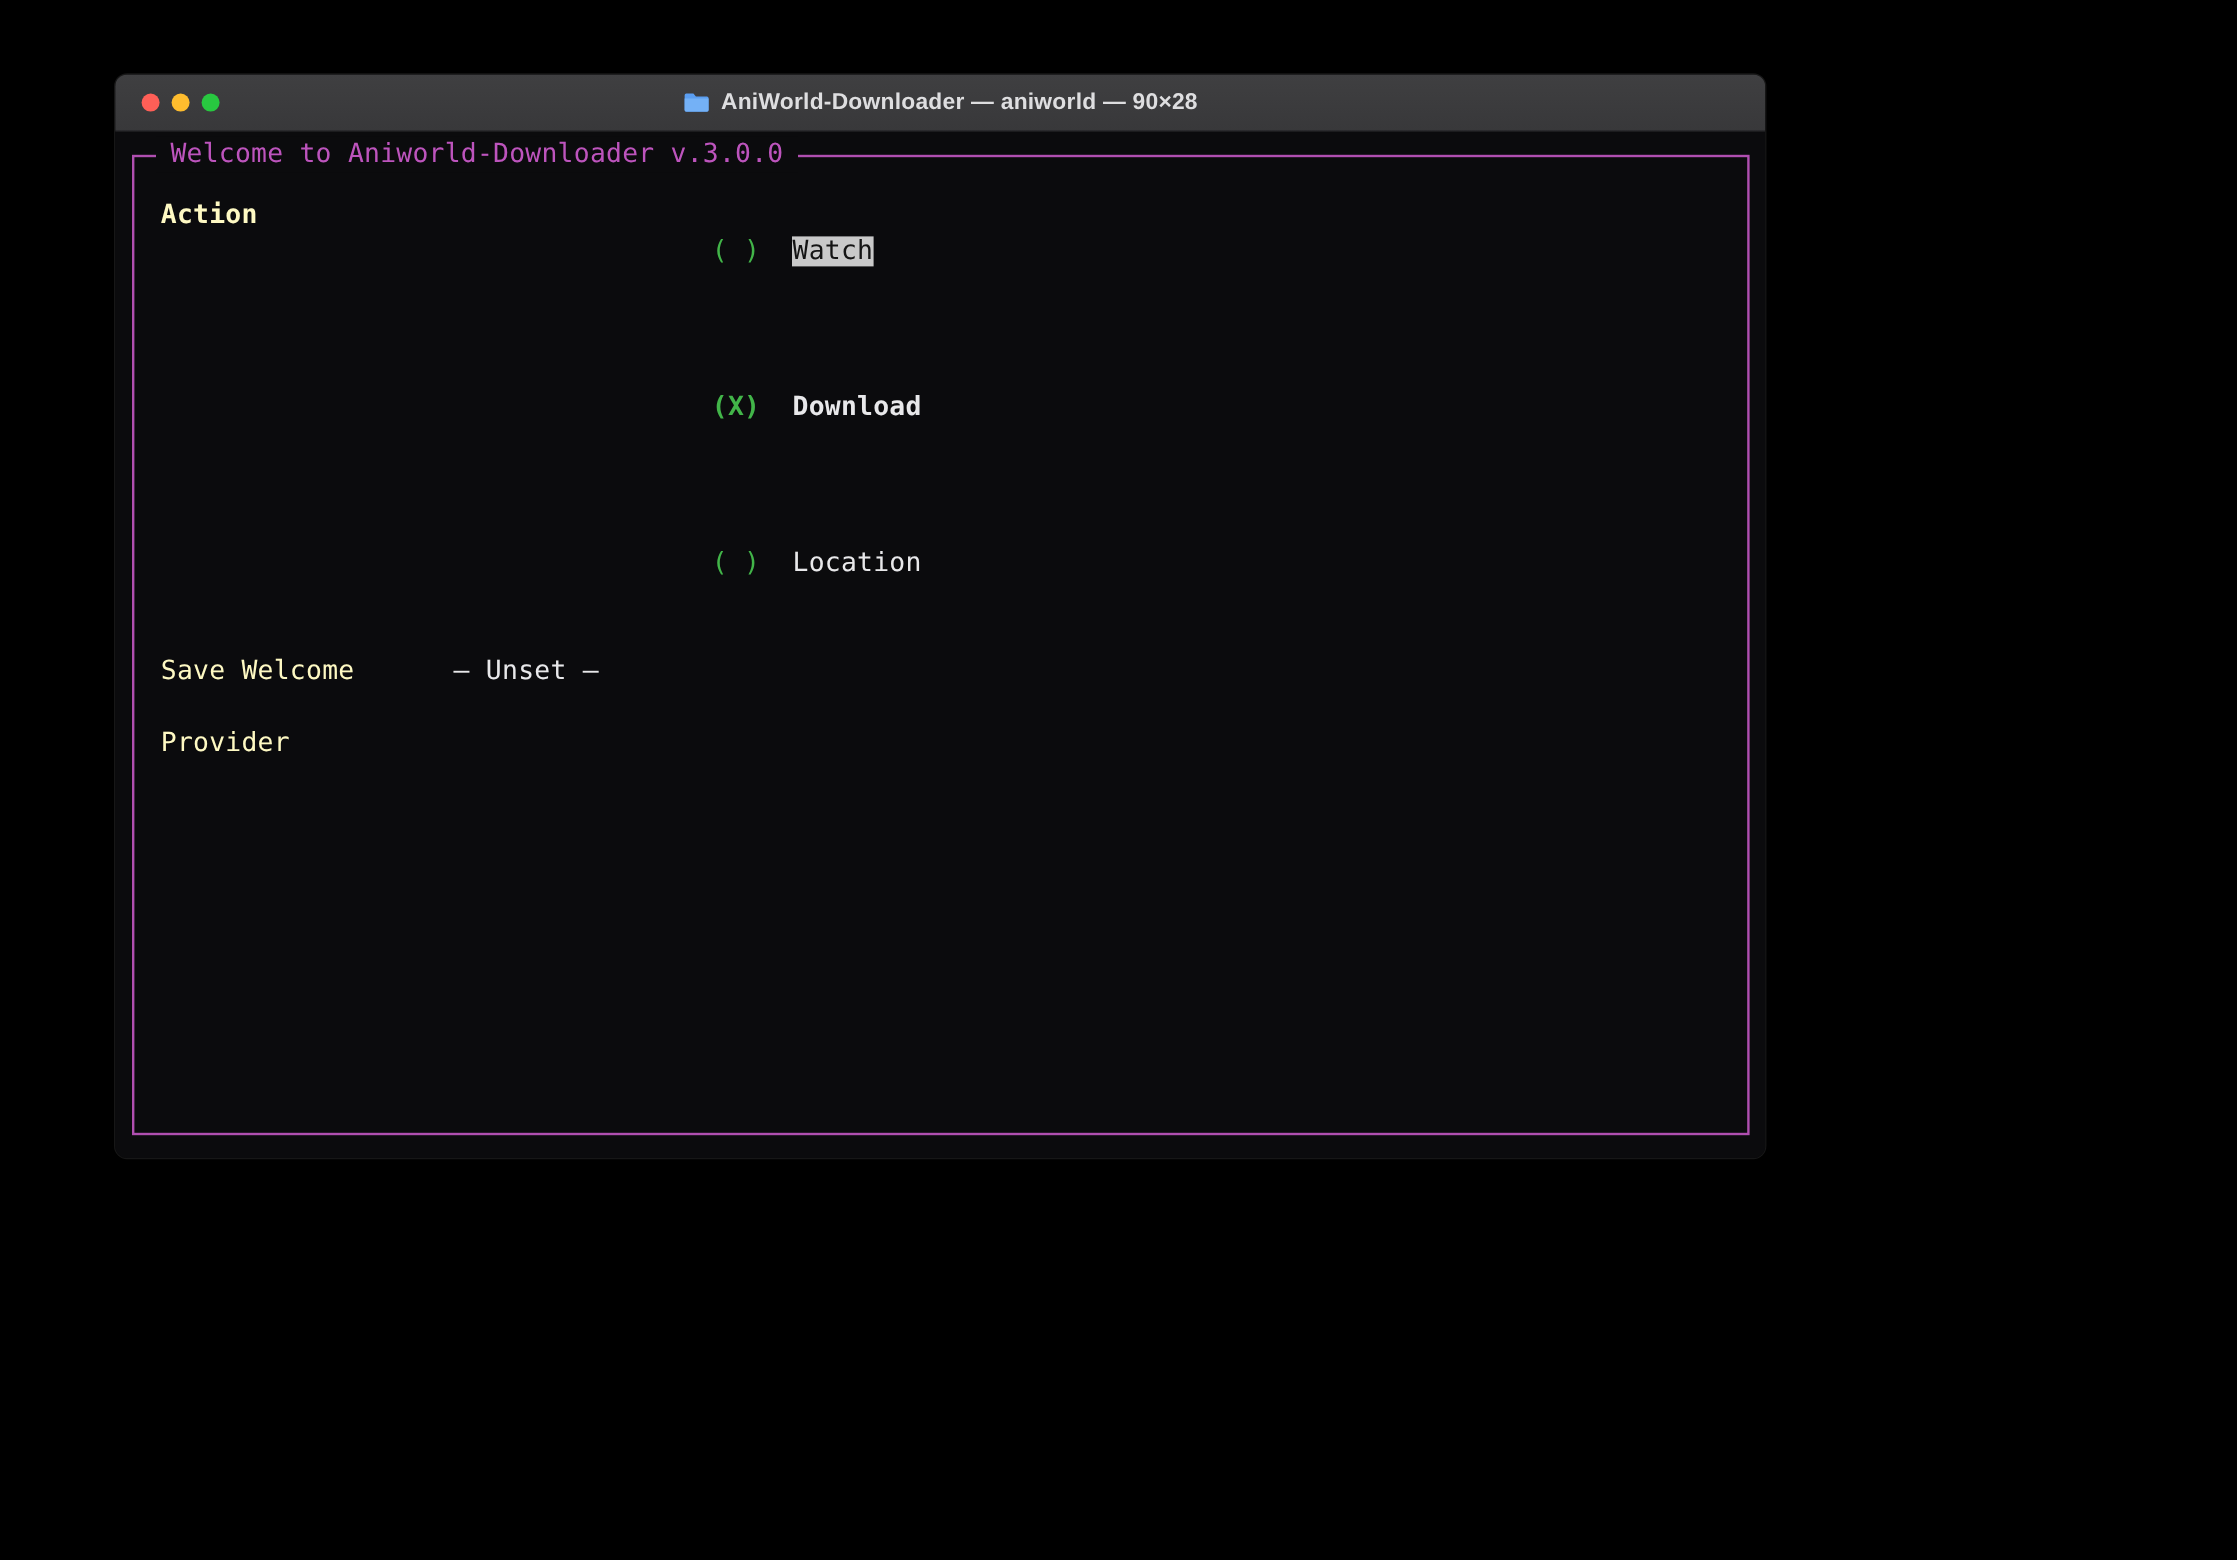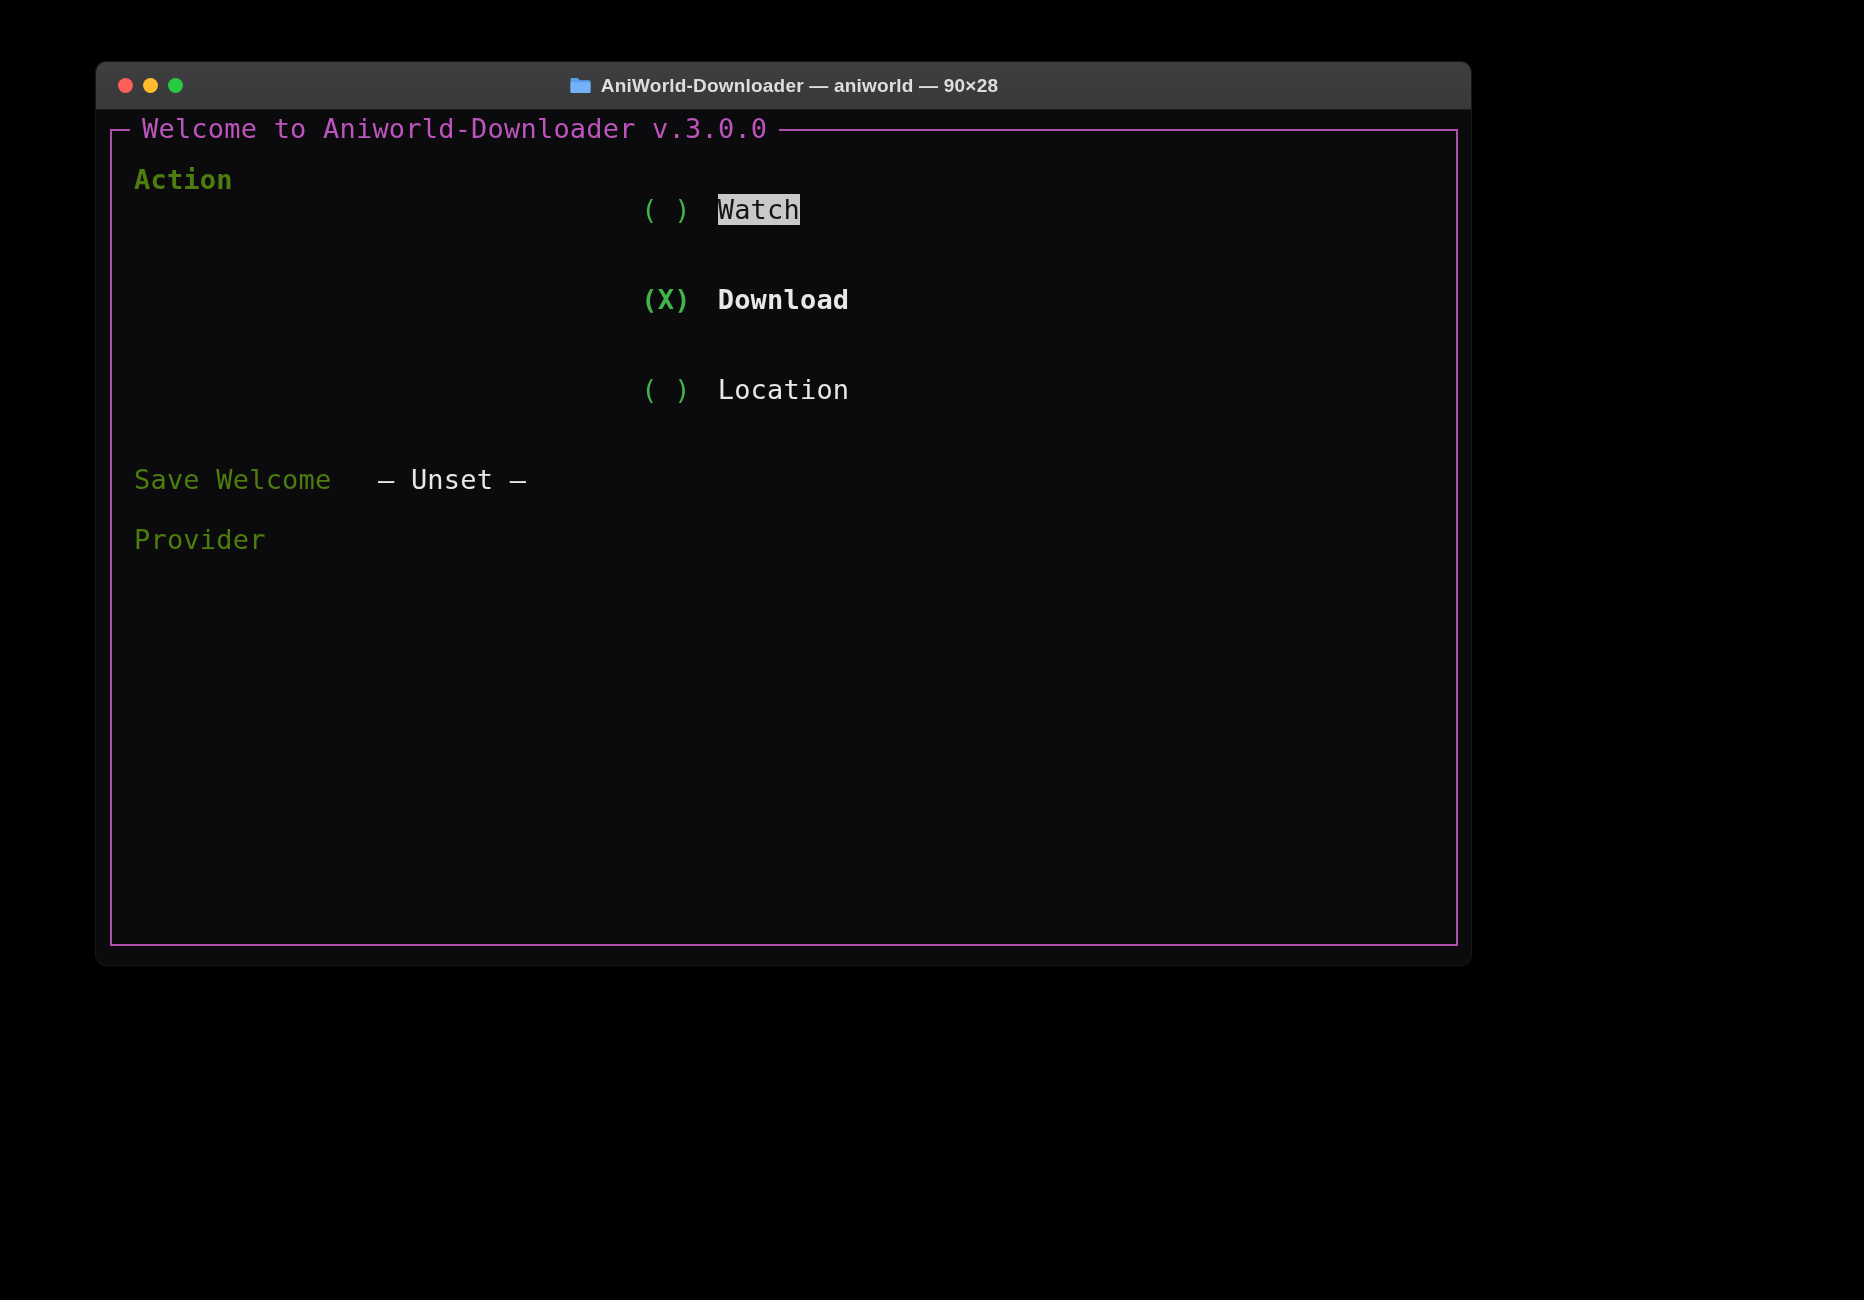--- a/index.html
+++ b/index.html
@@ -28,37 +28,37 @@
   .wtitle {
     display:flex; align-items:center; gap:9px;
     color:#dedee0; font-size:19px; font-weight:bold; letter-spacing:0.2px;
   }
   .folder-svg { display:block; }
 
   .terminal {
     position:absolute; top:48px; left:0; right:0; bottom:0;
     background:#0b0b0d;
     font-family:"DejaVu Sans Mono","Liberation Mono",monospace;
-    font-size:27px; line-height:30px; letter-spacing:0.2px;
+    font-size:22px; line-height:30px; letter-spacing:0.2px;
     color:#e8e8ea;
   }
   .tui-box {
     position:absolute; left:14px; right:13px; top:19px; bottom:19px;
     border:2px solid #b04fb0;
   }
   .tui-title {
     position:absolute; top:-17px; left:18px;
     background:#0b0b0d; padding:0 12px;
     color:#bd54bd; white-space:pre;
   }
   .form { padding:34px 0 0 22px; }
   .group { display:flex; margin-bottom:30px; }
-  .glabel { width:244px; flex-shrink:0; color:#4d7c0f; white-space:pre; }
+  .glabel { width:244px; flex-shrink:0; color:#fef9c3; white-space:pre; }
   .glabel.bold { font-weight:bold; }
-  .options { display:flex; flex-direction:column; }
+  .options { display:flex; flex-direction:column;gap:40px; }
   .opt { white-space:pre; }
   .marker { color:#42b549; }
   .otext { margin-left:27px; }
   .opt.selected .marker, .opt.selected .otext { font-weight:bold; }
   .otext.hl { background:#c9c9c9; color:#141414; }
   .value-text { white-space:pre; color:#e8e8ea; }
 </style>
 </head>
 <body>
 

